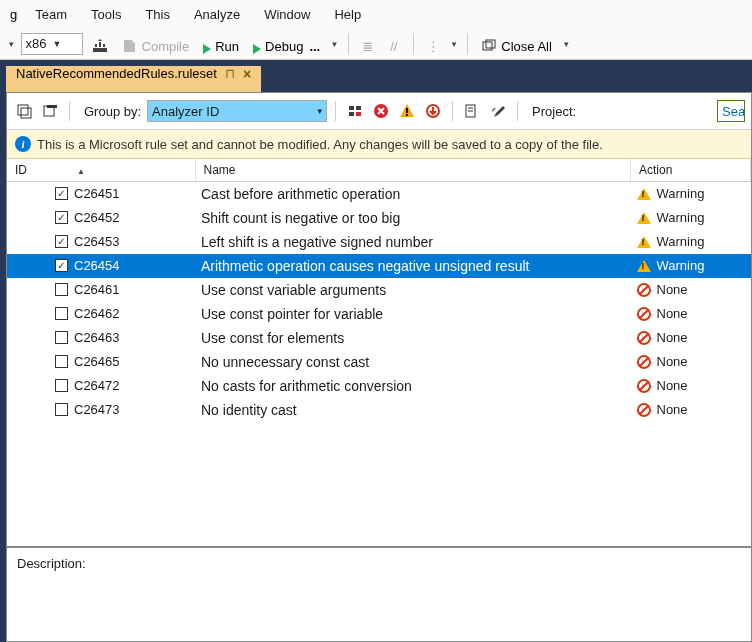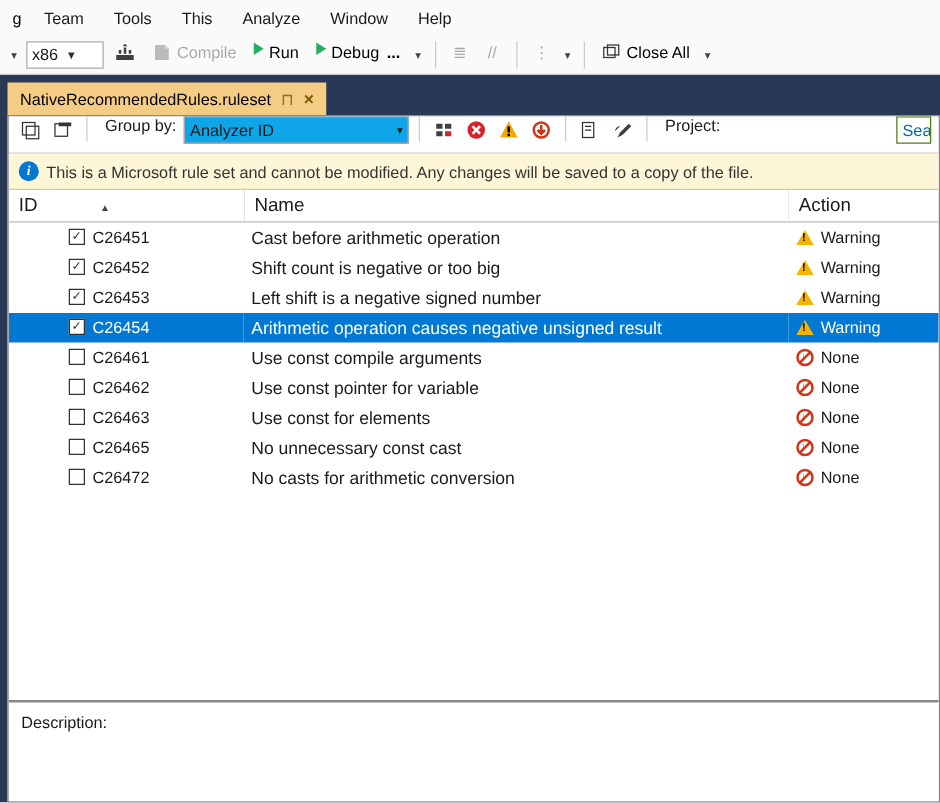--- a/index.html
+++ b/index.html
@@ -5,62 +5,62 @@
 * { box-sizing: border-box; margin: 0; padding: 0; font-family: "Segoe UI", Tahoma, sans-serif; font-size: 13px; }
 body { background: #fff; color: #1a1a1a; overflow: hidden; }
 
 .menubar { display: flex; align-items: center; height: 28px; padding: 0 4px; background: #fafafa; }
 .menubar .item { padding: 4px 12px; cursor: default; }
 .menubar .frag { padding: 4px 6px; color: #000; }
 
 .toolbar { display: flex; align-items: center; height: 32px; padding: 2px 6px; gap: 4px; background: #fafafa; border-bottom: 1px solid #ccc; }
 .toolbar .combo { height: 22px; border: 1px solid #aaa; padding: 0 4px; display: flex; align-items: center; gap: 6px; background: #fff; min-width: 62px; }
 .toolbar .combo .chev { font-size: 9px; color: #333; }
-.toolbar .btn { height: 22px; min-width: 22px; border: 1px solid transparent; display: flex; align-items: flex-start; justify-content: center; padding: 0 4px; gap: 4px; color: #000; cursor: default; }
+.toolbar .btn { height: 22px; min-width: 22px; border: 1px solid transparent; display: flex; align-items: flex-end; justify-content: center; padding: 0 4px; gap: 4px; color: #000; cursor: default; }
 .toolbar .btn.disabled { color: #aaa; }
 .toolbar .sep { width: 1px; height: 22px; background: #ccc; margin: 0 4px; }
 .tri-green { width: 0; height: 0; border-left: 8px solid #27ae60; border-top: 5px solid transparent; border-bottom: 5px solid transparent; }
 .tri-green.outline { border-left-color: #27ae60; }
 .dots { font-weight: bold; margin-left: 2px; }
 
 .shell { background: #293955; padding: 6px 0 0 6px; height: calc(642px - 28px - 32px); }
 .tabrow { display: flex; }
-.tab { background: #f5cc84; color: #000; display: flex; align-items: center; height: 26px; padding: 0 10px; gap: 8px; }
+.tab { background: #f5cc84; color: #000; display: flex; height: 26px; padding: 0 10px; gap: 8px; }
 .tab .pin { color: #8a6d1f; }
 .tab .close { font-weight: bold; font-size: 14px; color: #7a5a00; }
 .content { background: #fff; border: 1px solid #888; height: calc(100% - 26px); display: flex; flex-direction: column; overflow: hidden; }
 
-.tb2 { display: flex; height: 30px; padding: 0 6px; gap: 4px; border-bottom: 1px solid #ccc; }
+.tb2 { display: flex; align-items: center; height: 30px; padding: 18px 6px; gap: 4px; border-bottom: 1px solid #ccc; }
 .tb2 .ico { width: 22px; height: 22px; display: flex; align-items: center; justify-content: center; border: 1px solid transparent; }
 .tb2 .lbl { padding: 0 2px 0 6px; }
-.tb2 .drop { border: 1px solid #aaa; height: 22px; display: flex; align-items: center; padding: 0 4px; min-width: 180px; background: #0ea5e9; }
+.tb2 .drop { border: 1px solid #aaa; height: 22px; display: flex; align-items: center; padding: 0 4px; min-width: 180px; background: #7dd3fc; }
 .tb2 .drop .txt { flex: 1; }
 .tb2 .drop .chev { font-size: 9px; }
 .tb2 .vsep { width: 1px; height: 20px; background: #ccc; margin: 0 4px; }
 .tb2 .search { border: 1px solid #4d7c0f; height: 22px; padding: 0 4px; flex: 0 0 28px; display: flex; align-items: center; color: #0369a1; background: #fff; margin-left: auto; overflow: hidden; }
 
 .infobar { background: #fdf7d8; border-bottom: 1px solid #d8cf80; padding: 6px 8px; display: flex; align-items: center; gap: 6px; color: #333; }
 .infobar .info-ico { width: 16px; height: 16px; border-radius: 50%; background: #0078d4; color: #fff; display: flex; align-items: center; justify-content: center; font-weight: bold; font-style: italic; font-family: serif; font-size: 11px; }
 
 .grid { flex: 1; overflow: auto; position: relative; }
 .grid table { border-collapse: collapse; width: 100%; table-layout: fixed; }
-.grid th { text-align: left; font-weight: 400; padding: 4px 8px; border-right: 1px solid #e3e3e3; border-bottom: 1px solid #ccc; background: #fff; position: sticky; top: 0; font-size: 15px;}
+.grid th { text-align: left; font-weight: 400; padding: 4px 8px; border-right: 1px solid #e3e3e3; border-bottom: 1px solid #ccc; background: #fff; position: sticky; top: 0; font-size: 12px;}
 .grid th.sort::after { content: "▲"; font-size: 8px; margin-left: 50px; color: #444; }
 .grid td { padding: 2px 6px; height: 24px; white-space: nowrap; overflow: hidden; font-size: 14px; }
 .grid tr.selected td { background: #0078d4; color: #fff; }
 .grid .cbx { width: 13px; height: 13px; border: 1px solid #333; display: inline-flex; align-items: center; justify-content: center; margin-right: 6px; font-size: 10px; line-height: 1; background: #fff; color: #333; }
 .grid .id-cell { display: flex; align-items: center; padding-left: 42px; }
 .grid .act-cell { display: flex; align-items: center; gap: 6px; }
 .warn-ico { width: 0; height: 0; border-left: 7px solid transparent; border-right: 7px solid transparent; border-bottom: 12px solid #f6b400; position: relative; }
 .warn-ico::after { content: "!"; position: absolute; left: -2px; top: 1px; font-size: 9px; font-weight: bold; color: #000; }
 .none-ico { width: 14px; height: 14px; border-radius: 50%; border: 2px solid #d13417; position: relative; }
 .none-ico::after { content: ""; position: absolute; width: 2px; height: 12px; background: #d13417; left: 4px; top: -1px; transform: rotate(45deg); }
 .none-ico::before { content: "↓"; position: absolute; font-size: 9px; color: #d13417; left: 2px; top: -1px; font-weight:bold;}
 
-.desc { border-top: 2px solid #888; padding: 8px 10px; height: 81px; background: #fff; }
+.desc { border-top: 2px solid #888; padding: 8px 10px; height: 95px; background: #fff; }
 .desc .dh { margin-bottom: 14px; }
 
 svg.ico16 { width: 16px; height: 16px; }
 svg .st-dark { fill: #404040; }
 svg .st-red { fill: #d8232a; }
 svg .st-orange { fill: #f6a800; }
 
 .overflow-chev { font-size:9px; color:#444; padding: 0 3px;}
 </style>
 </head>
@@ -290,21 +290,21 @@
                 </span>
               </td>
             </tr>
             <tr>
               <td>
                 <span class="id-cell">
                   <span class="cbx"></span>
                   <span>C26461</span>
                 </span>
               </td>
-              <td>Use const compile arguments</td>
+              <td>Use const variable arguments</td>
               <td>
                 <span class="act-cell">
                   <span class="none-ico"></span>
                   <span>None</span>
                 </span>
               </td>
             </tr>
             <tr>
               <td>
                 <span class="id-cell">
@@ -351,20 +351,35 @@
               </td>
             </tr>
             <tr>
               <td>
                 <span class="id-cell">
                   <span class="cbx"></span>
                   <span>C26472</span>
                 </span>
               </td>
               <td>No casts for arithmetic conversion</td>
+              <td>
+                <span class="act-cell">
+                  <span class="none-ico"></span>
+                  <span>None</span>
+                </span>
+              </td>
+            </tr>
+            <tr>
+              <td>
+                <span class="id-cell">
+                  <span class="cbx"></span>
+                  <span>C26473</span>
+                </span>
+              </td>
+              <td>No identity cast</td>
               <td>
                 <span class="act-cell">
                   <span class="none-ico"></span>
                   <span>None</span>
                 </span>
               </td>
             </tr>
           </tbody>
       </table>
     </div>

